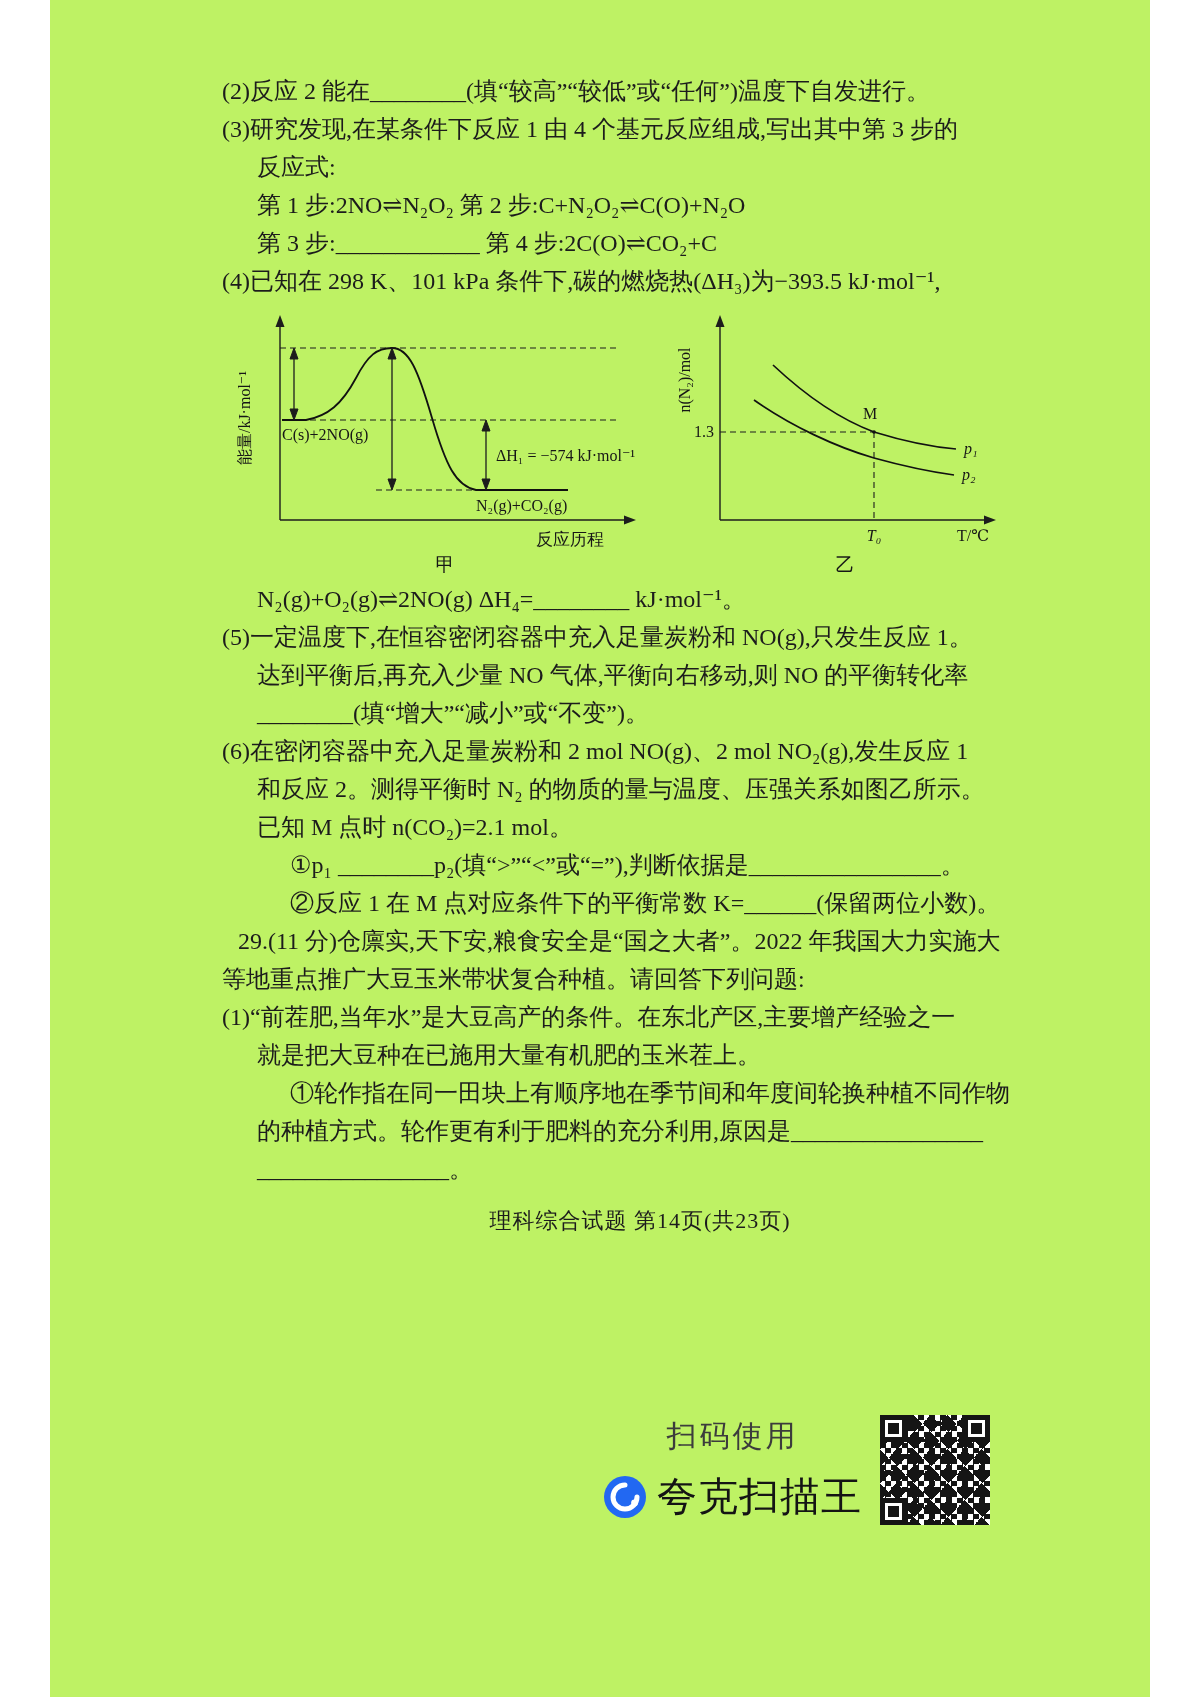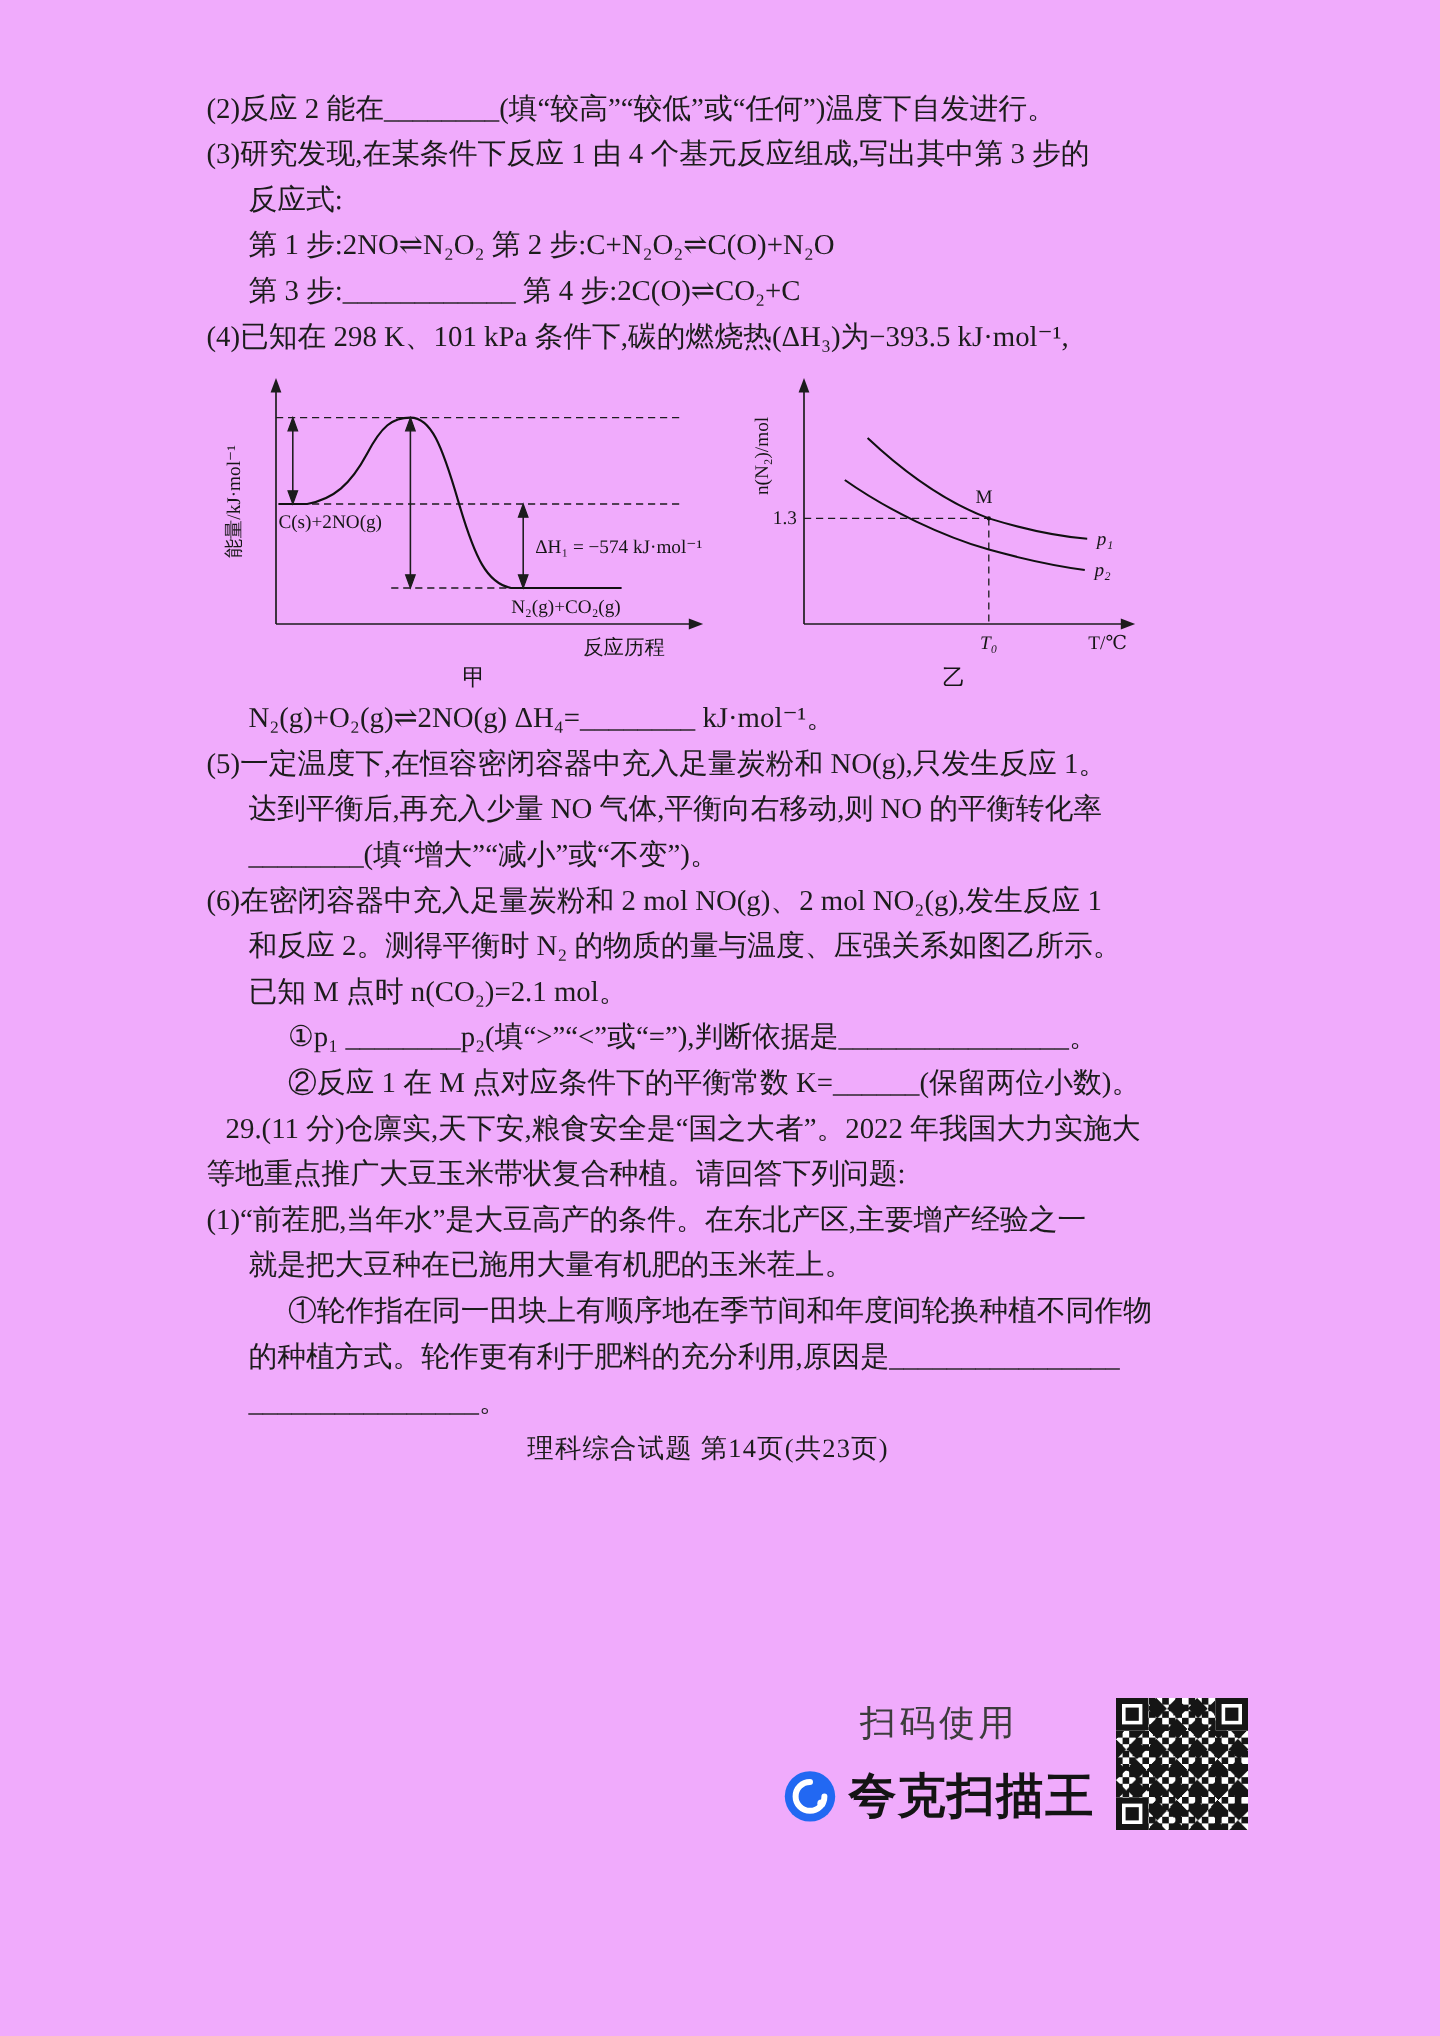--- a/index.html
+++ b/index.html
@@ -1,42 +1,42 @@
 <!DOCTYPE html>
 <html><head>
 <meta charset="utf-8">
 <style>
   html,body { margin:0; padding:0; background:#ffffff; }
   .page {
-    position:relative; width:1200px; height:1697px; margin:0 auto;
-    background:#f0abfc; color:#1c1c1c; overflow:hidden;
+    position:relative; width:1100px; height:1697px; margin:0 auto;
+    background:#bef264; color:#1c1c1c; overflow:hidden;
     font-family:"Liberation Serif","DejaVu Serif",serif;
   }
   .content { position:absolute; left:140px; top:72px; width:850px; font-size:24px; line-height:38px; }
   .tl { white-space:nowrap; }
   .in0 { padding-left:0;margin-left:48px; }
   .in1 { padding-left:32px; }
   .in2 { padding-left:67px; }
   .in3 { padding-left:100px; }
   .figures { display:flex; gap:10px; margin:8px 0 4px 40px; }
   .fig { display:block; }
   .ft { font-size:16px; font-family:"Liberation Serif","DejaVu Serif",serif; fill:#161616; }
   .it { font-style:italic; }
   .cap { font-size:19px; font-family:"Liberation Serif","DejaVu Serif",serif; fill:#161616; }
-  .footer { text-align:center; padding-left:50px; font-size:22px; letter-spacing:1px; }
+  .footer { text-align:center; margin-top:14px; padding-left:50px; font-size:22px; letter-spacing:1px; }
 
   .branding {
     position:absolute; top:1415px; right:160px;
     display:flex; align-items:center; gap:18px;
     font-family:"Liberation Sans","DejaVu Sans",sans-serif;
   }
   .brand-col { text-align:right; }
   .scan-hint { font-size:30px; color:#3c3c3c; letter-spacing:3px; margin-bottom:12px;text-align:center; }
   .brand-row { display:flex; align-items:center; justify-content:flex-end; gap:10px; }
-  .brand-name { font-size:40px; font-weight:bold; color:#141414; letter-spacing:1px; }
+  .brand-name { font-size:40px; font-weight:normal; color:#141414; letter-spacing:1px; }
   .qr {
     width:110px; height:110px; position:relative; background-color:#fff;
     background-image:
       repeating-conic-gradient(from 45deg, #151515 0% 25%, transparent 25% 50%),
       repeating-conic-gradient(#151515 0% 25%, #ffffff 25% 50%);
     background-size:17px 17px, 11px 11px;
   }
   .finder { position:absolute; width:27px; height:27px; background:#fff; border:5px solid #151515; box-sizing:border-box; }
   .finder::after { content:""; position:absolute; inset:3px; background:#151515; }
   .f-tl { top:0; left:0; }

